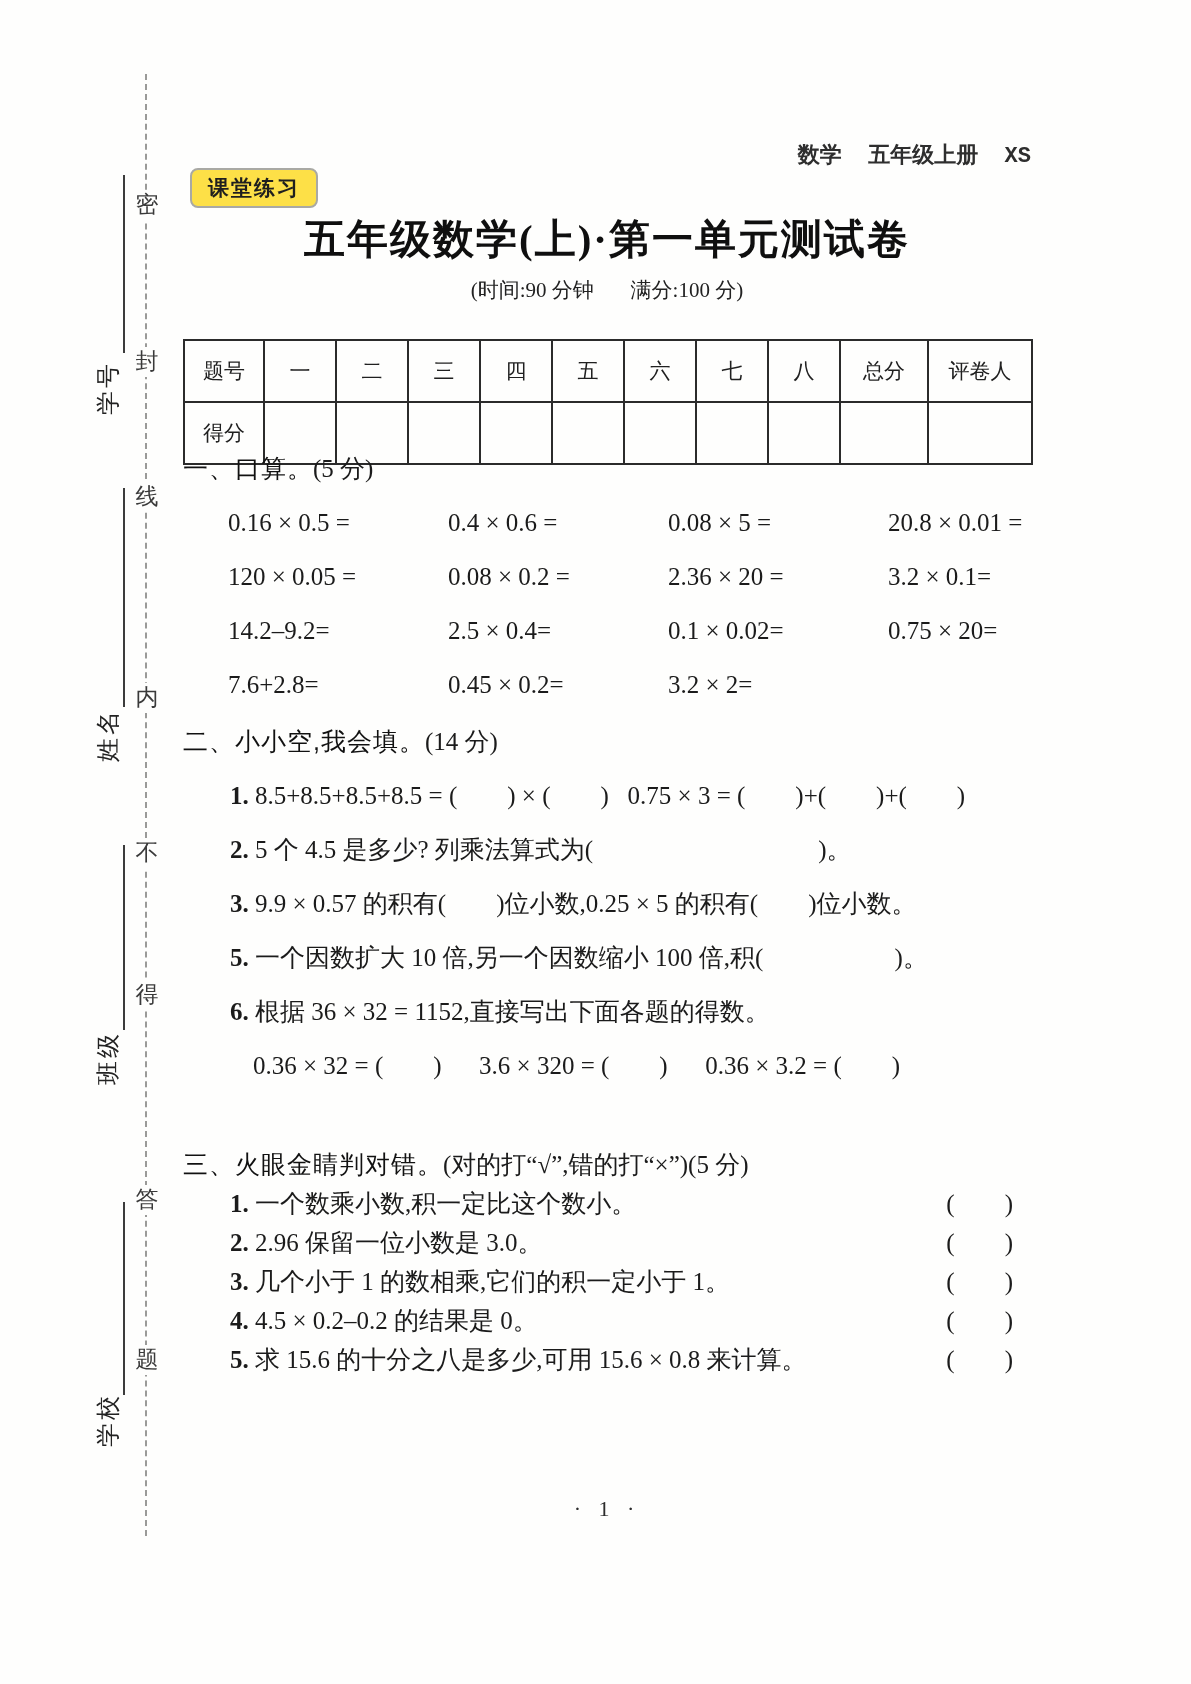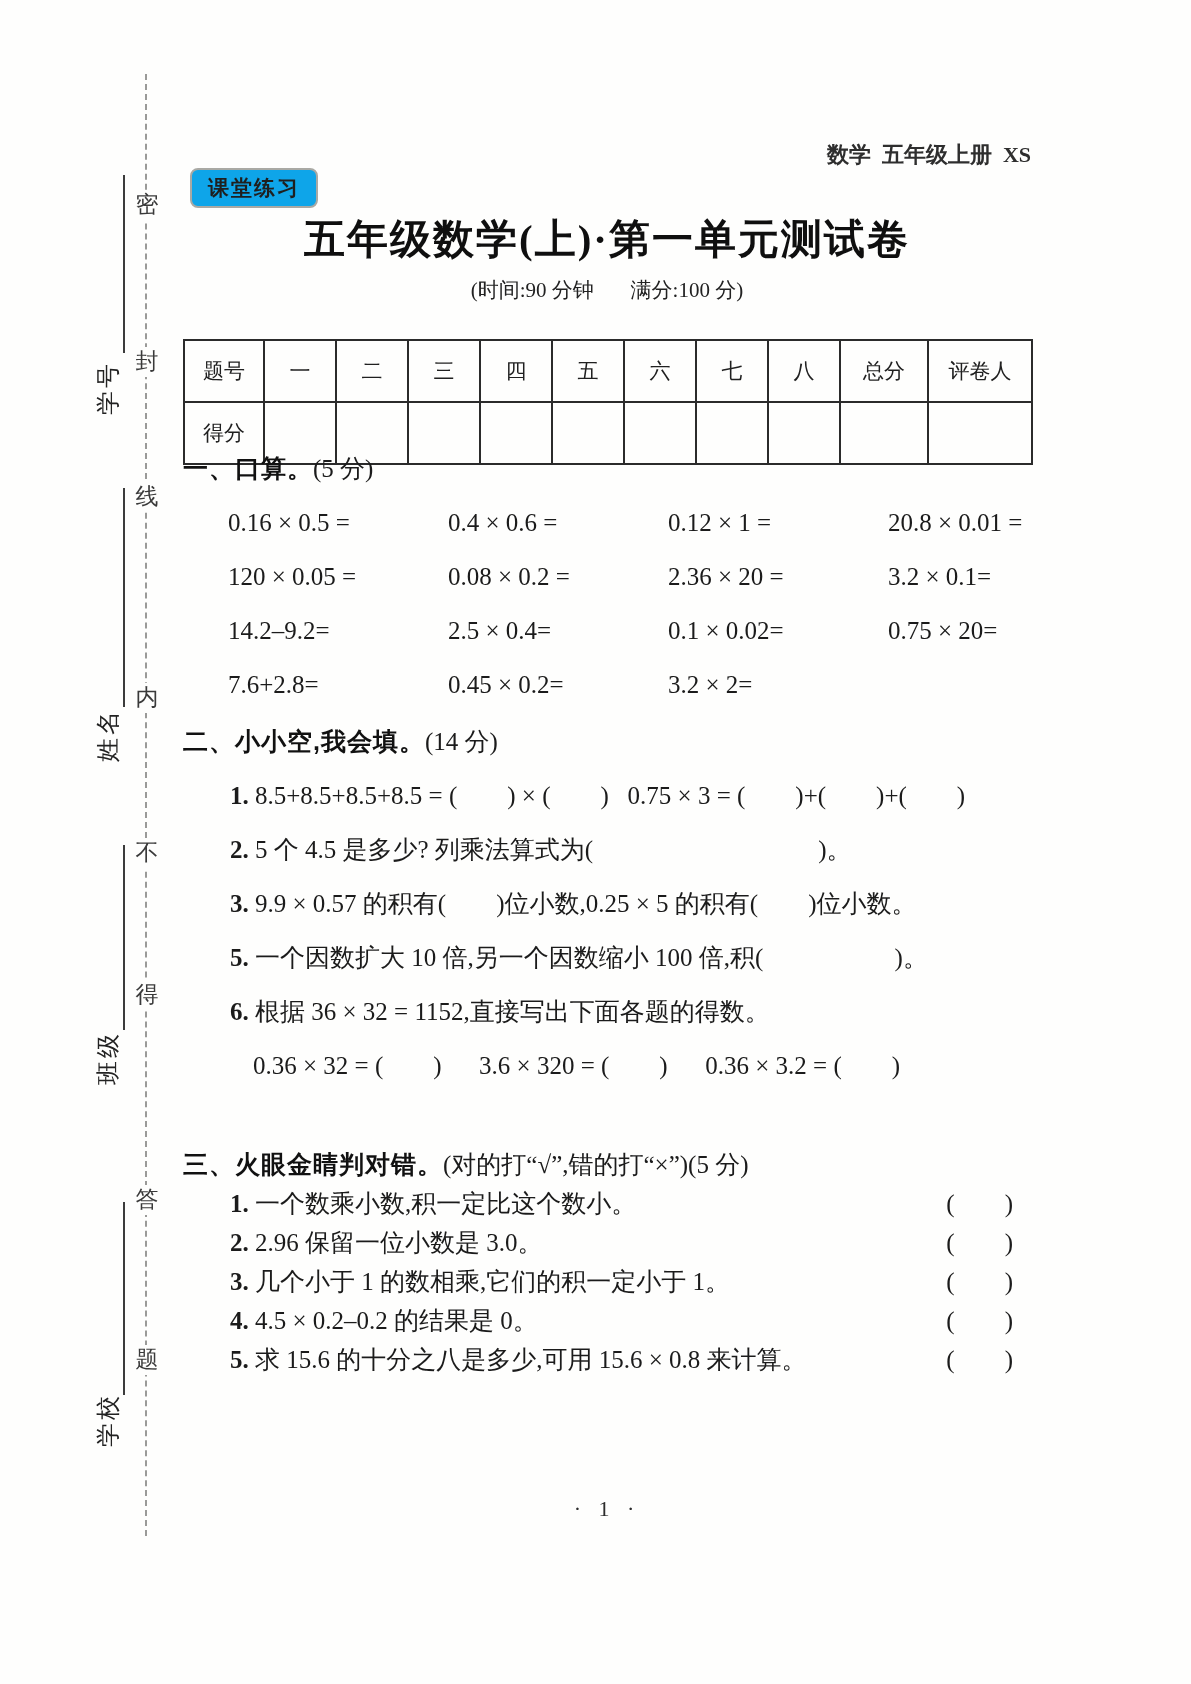--- a/index.html
+++ b/index.html
@@ -13,41 +13,41 @@
     border-left:2px dashed #9a9a98;}
   .seal-char{position:absolute;left:132px;width:30px;text-align:center;
     font-size:23px;line-height:30px;color:#3a3a3a;background:#fefefd;}
   .fill-line{position:absolute;left:123px;width:0;border-left:2px solid #3c3c3c;}
   .field-label{position:absolute;left:70px;width:76px;text-align:center;
     font-family:"Liberation Sans","DejaVu Sans",sans-serif;
     font-size:24px;line-height:30px;color:#222;letter-spacing:3px;
     transform:rotate(-90deg);}
   
   .edition{position:absolute;left:183px;top:140px;width:848px;text-align:right;
-    font-family:Liberation Serif, serif;
+    font-family:Liberation Mono, monospace;
     font-size:22px;font-weight:bold;color:#2e2e2e;white-space:pre;}
   .badge{position:absolute;left:190px;top:168px;
     font-family:"Liberation Sans","DejaVu Sans",sans-serif;
     font-size:21px;font-weight:bold;color:#1f1f1f;
-    background:#0ea5e9;border:2px solid #a9a9a4;border-radius:8px;
+    background:#fde047;border:2px solid #a9a9a4;border-radius:8px;
     padding:4px 16px;letter-spacing:2px;}
   .paper-title{position:absolute;left:183px;top:212px;width:848px;text-align:center;
     font-size:41px;font-weight:bold;letter-spacing:2px;color:#0f0f0f;}
   .paper-subtitle{position:absolute;left:183px;top:276px;width:848px;text-align:center;
     font-size:21px;color:#222;white-space:pre;}
   
   .score-table{position:absolute;left:183px;top:339px;width:848px;
     border-collapse:collapse;table-layout:fixed;
     font-family:"Liberation Sans","DejaVu Sans",sans-serif;font-size:21px;color:#202020;}
   .score-table th,.score-table td{border:2px solid #2b2b2b;height:44px;
     text-align:center;font-weight:normal;padding:8px;}
   
   .section{position:absolute;left:183px;width:848px;font-size:25px;line-height:54px;}
   .sec-title{font-family:"Liberation Sans","DejaVu Sans",sans-serif;
-    font-weight:bold;color:#111;letter-spacing:1px;}
+    font-weight:normal;color:#111;letter-spacing:1px;}
   .sec-points{font-family:"Liberation Serif","DejaVu Serif",serif;font-weight:normal;}
   .oral-grid{display:grid;grid-template-columns:220px 220px 220px 1fr;padding-left:45px;}
   .oral-grid span{white-space:pre;}
   .q-item{padding-left:47px;white-space:pre;}
   .q-item .num{font-weight:bold;}
   .q-sub{padding-left:70px;}
   .judge{display:flex;justify-content:space-between;padding-left:47px;padding-right:18px;}
   .judge .txt{white-space:pre;}
   .judge .ans{white-space:pre;}
   .page-number{position:absolute;left:183px;top:1496px;width:848px;text-align:center;
@@ -130,21 +130,21 @@
   </tbody>
     </table>
 
   <div class="section" style="top:441px">
     <div>
       <span class="sec-title">一、口算。</span><span class="sec-points">(5 分)</span>
     </div>
     <div class="oral-grid">
       <span>0.16 × 0.5 =</span>
       <span>0.4 × 0.6 =</span>
-      <span>0.12 × 1 =</span>
+      <span>0.08 × 5 =</span>
       <span>20.8 × 0.01 =</span>
       <span>120 × 0.05 =</span>
       <span>0.08 × 0.2 =</span>
       <span>2.36 × 20 =</span>
       <span>3.2 × 0.1=</span>
       <span>14.2–9.2=</span>
       <span>2.5 × 0.4=</span>
       <span>0.1 × 0.02=</span>
       <span>0.75 × 20=</span>
       <span>7.6+2.8=</span>

